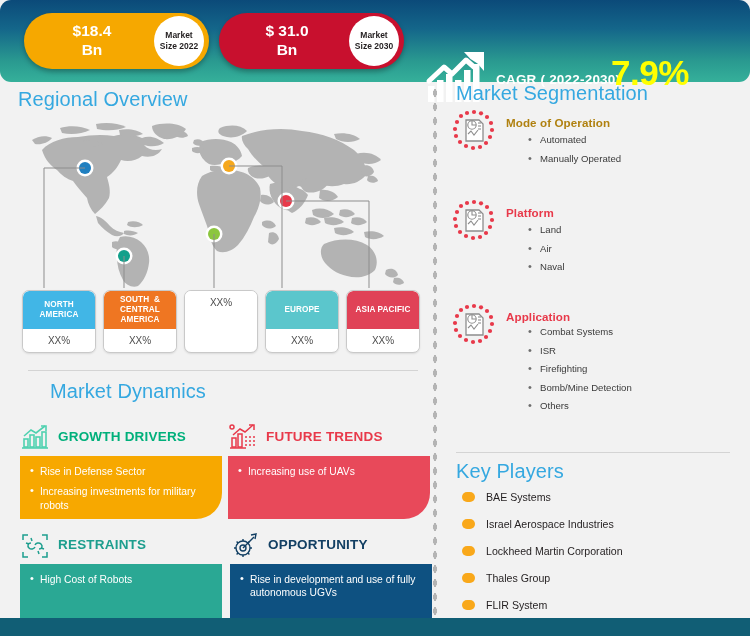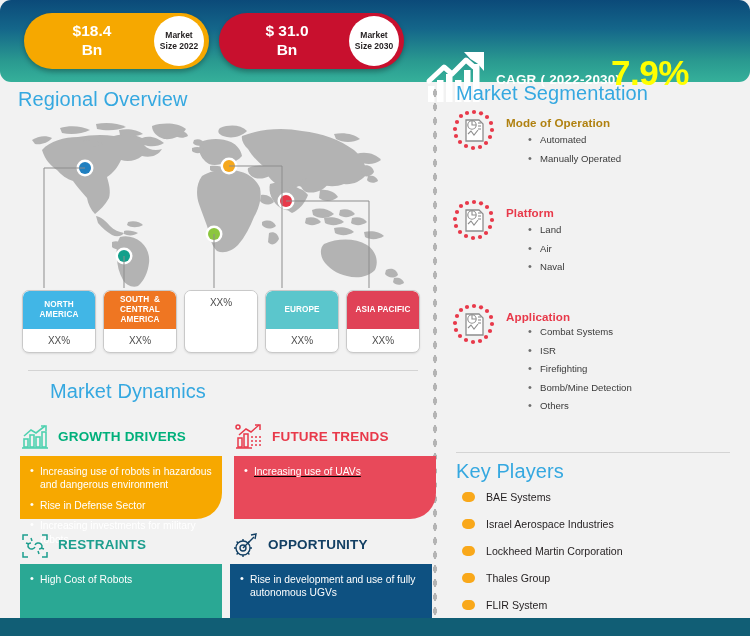--- a/index.html
+++ b/index.html
@@ -106,21 +106,21 @@
   .dyn .dbody li{
     position:relative;color:#ffffff;font-size:10.3px;line-height:13.4px;
     padding-left:11px;margin-bottom:7px;
   }
   .dyn .dbody li:before{
     content:"\2022";position:absolute;left:1px;top:-1px;color:#ffffff;font-size:11px;
   }
   #dyn-gd{left:0px;top:0px;}
   #dyn-gd .dlabel{color:#00b07b;}
   #dyn-gd .dbody{background:#f7a800;height:63px;}
-  #dyn-ft{left:214px;top:0px;text-decoration:underline;}
+  #dyn-ft{left:208px;top:0px;}
   #dyn-ft .dlabel{color:#e8394a;}
   #dyn-ft .dbody{background:#e8495a;height:63px;}
   #dyn-rs{left:0px;top:108px;}
   #dyn-rs .dlabel{color:#1d9e8e;}
   #dyn-rs .dbody{background:#2aa894;height:81px;}
   #dyn-op{left:210px;top:108px;}
   #dyn-op .dlabel{color:#123f63;}
   #dyn-op .dbody{background:#0e5181;height:81px;}
 
   
@@ -375,21 +375,20 @@
                 <path d="M2 24 L28 24"></path>
                 <path d="M4 12 L11 6 L16 9 L25 2"></path>
                 <path d="M21 2 L26 2 L26 7"></path>
               </g>
             </svg>
           </div>
           <div class="dlabel">GROWTH DRIVERS</div>
         </div>
         <div class="dbody">
           <ul>
-            <li>Increasing use of robots in hazardous and dangerous environment</li>
             <li>Rise in Defense Sector</li>
             <li>Increasing investments for military robots</li>
           </ul>
         </div>
       </div>
 
       <div class="dyn" id="dyn-ft">
         <div class="dhead">
           <div class="dicon">
             <svg viewBox="0 0 30 28" width="30" height="28" aria-hidden="true">

